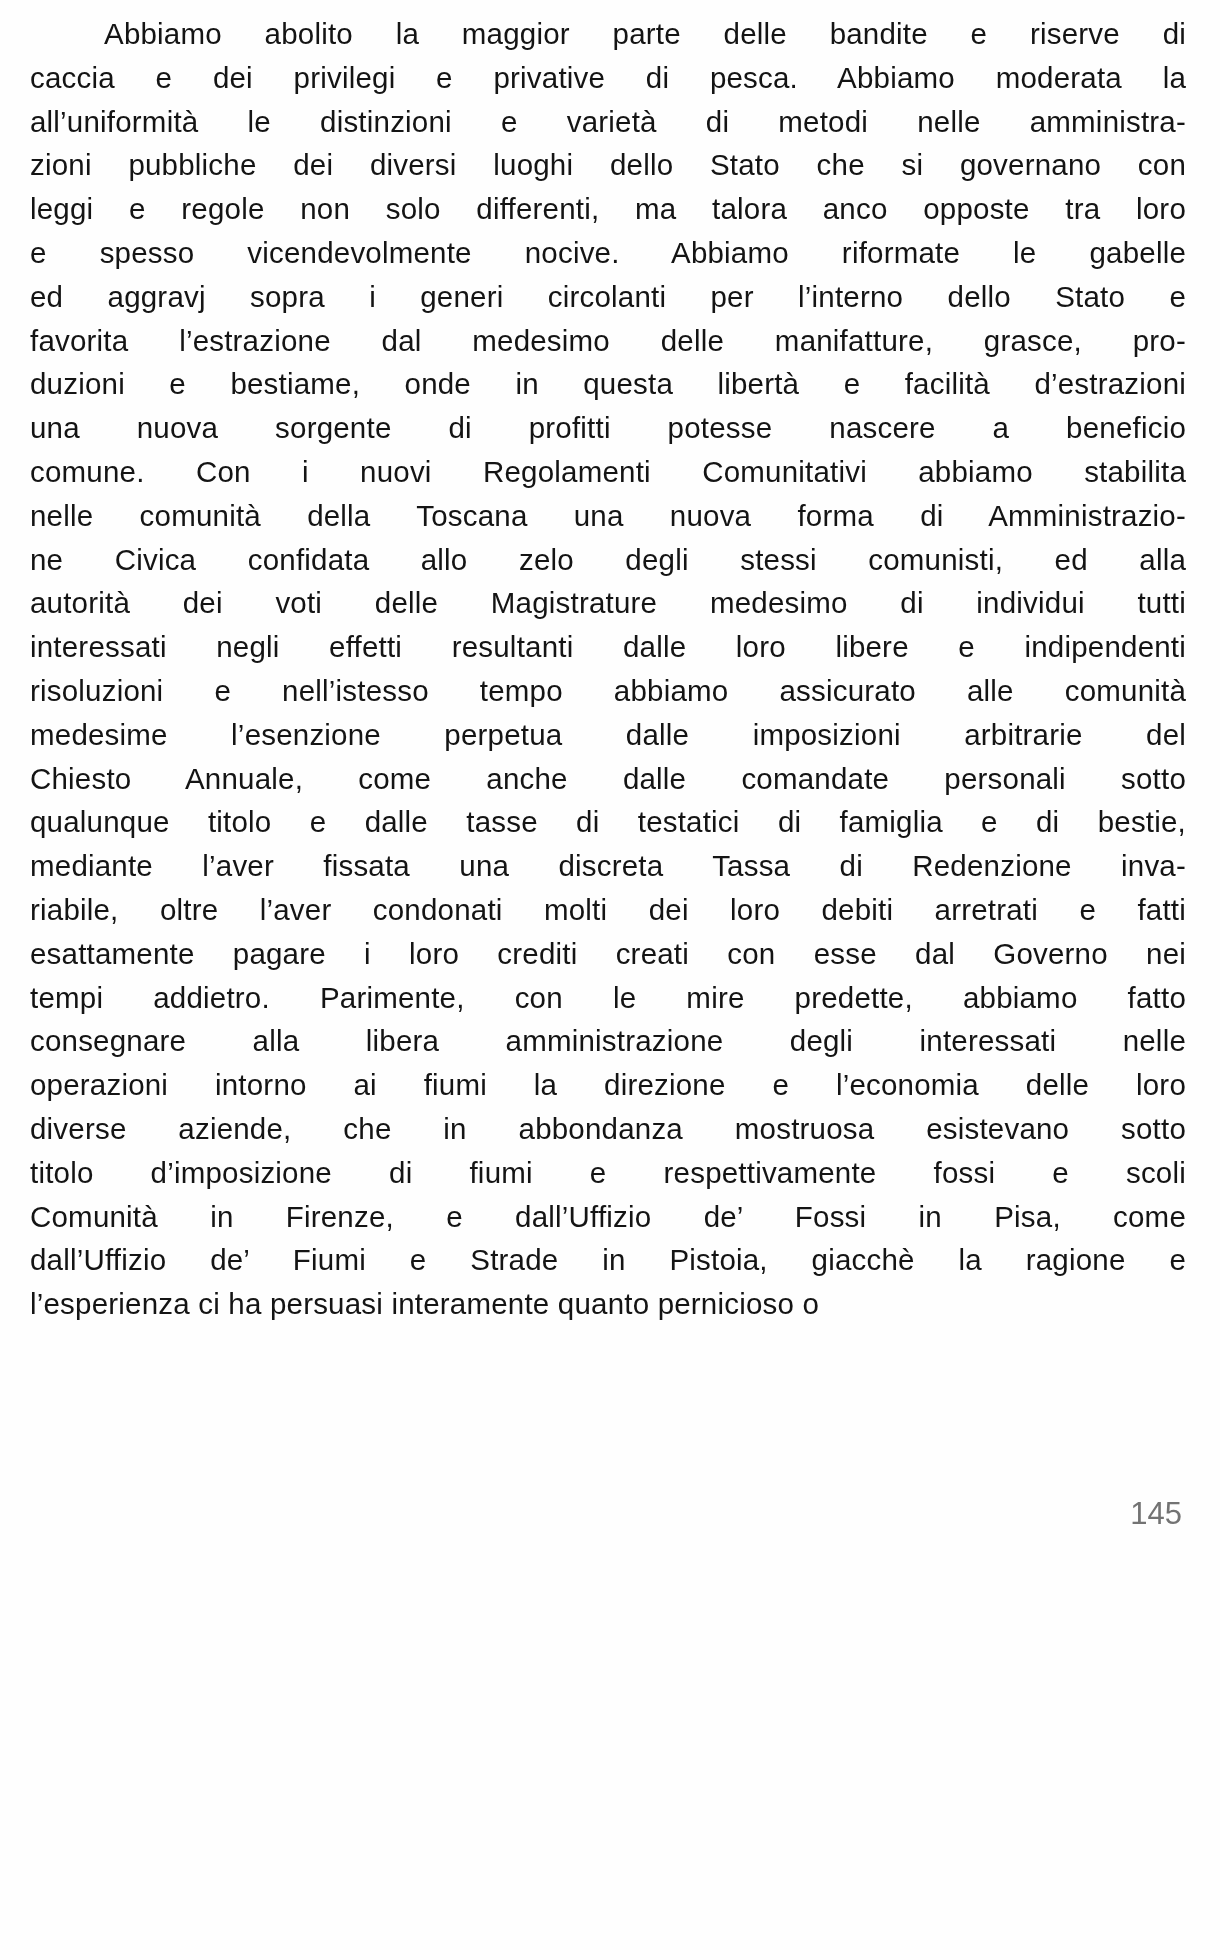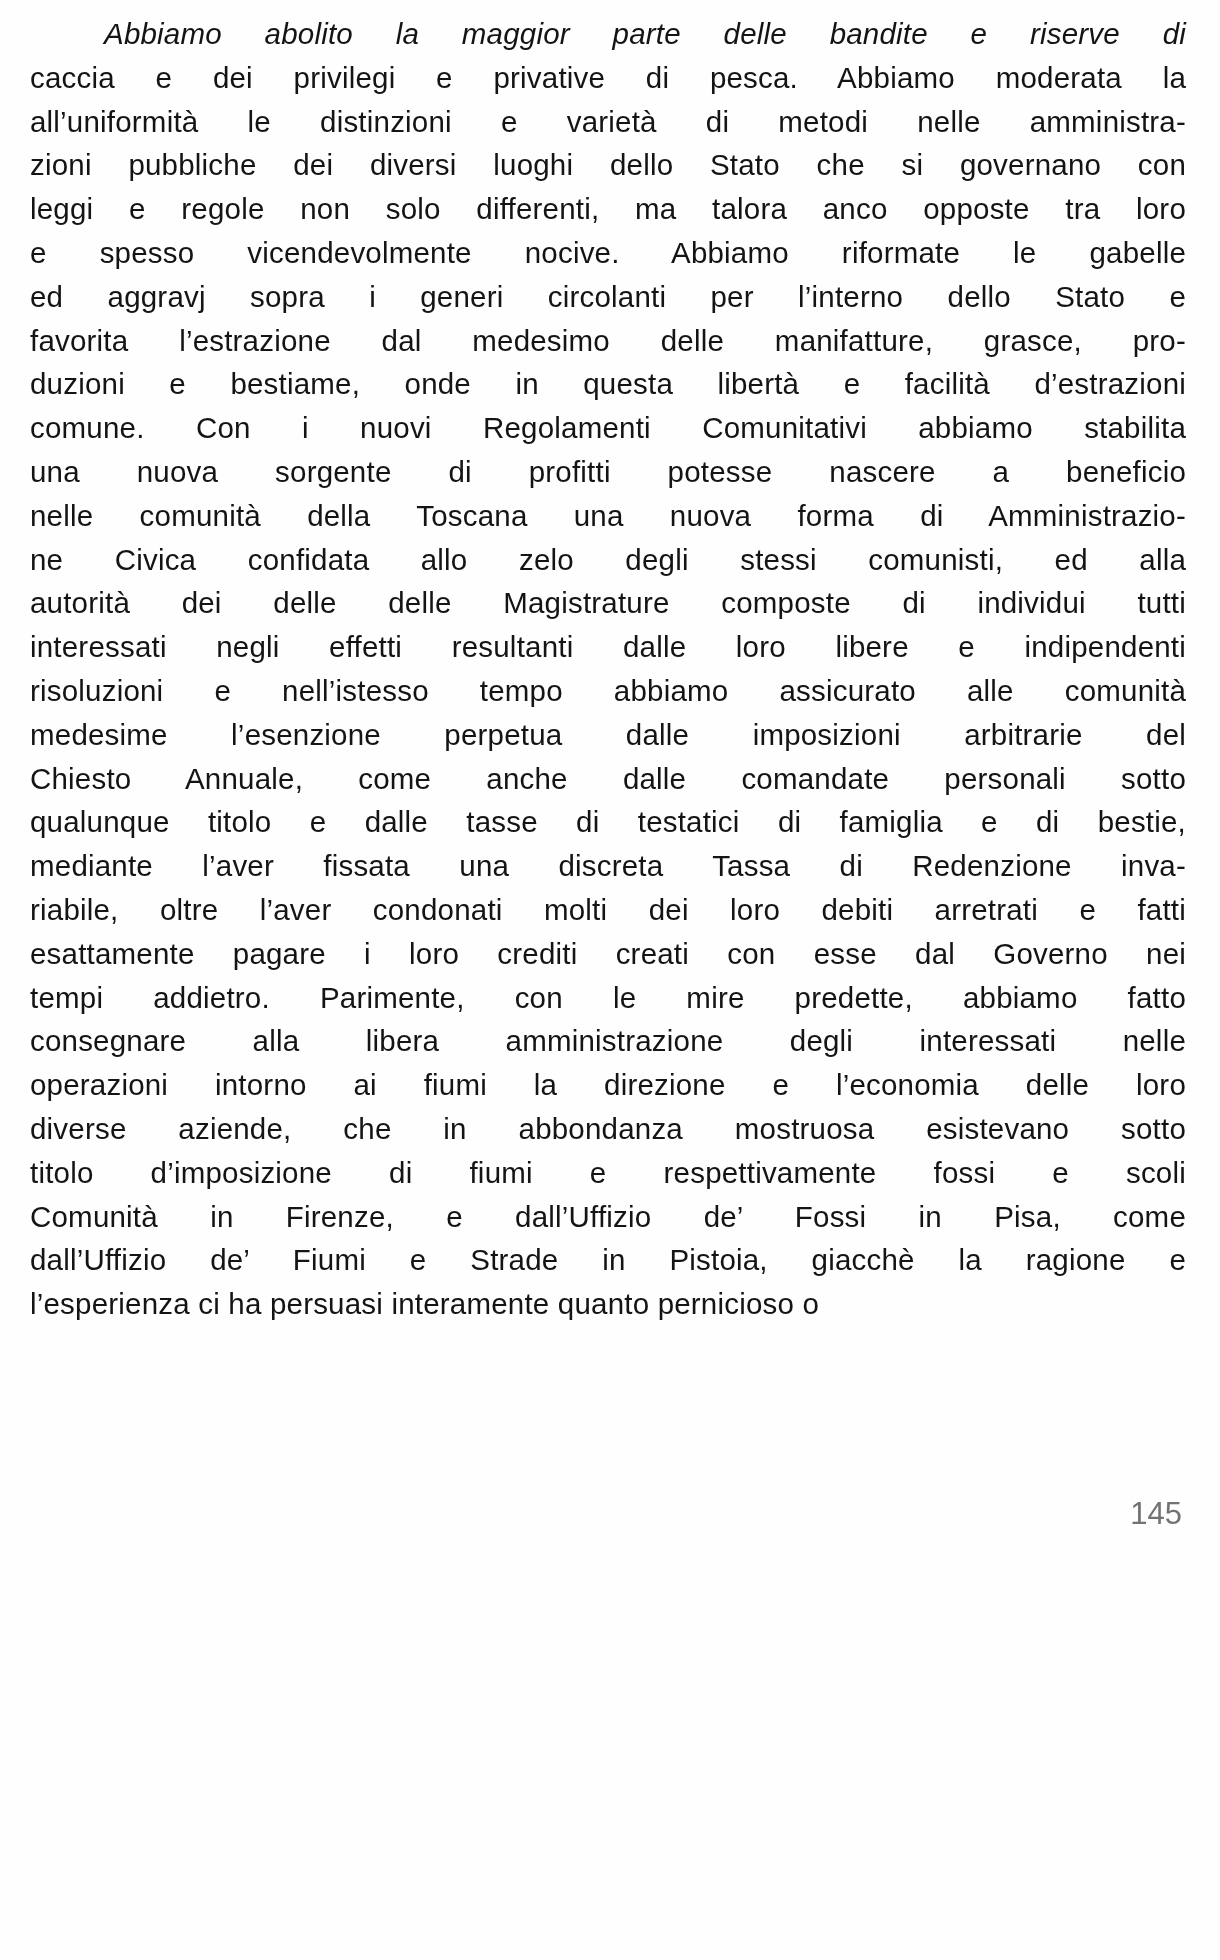--- a/index.html
+++ b/index.html
@@ -26,21 +26,20 @@
       font-weight: 400;
       letter-spacing: 0.2px;
     }
     .line {
       text-align: justify;
       text-align-last: justify;
       white-space: normal;
     }
     .line.first {
       text-indent: 74px;
-      font-style: italic;
     }
     .line.last {
       text-align-last: left;
     }
     .page-number {
       position: absolute;
       top: 1496px;
       right: 38px;
       font-size: 31px;
       color: #737373;
@@ -53,25 +52,25 @@
   <div class="text-block">
       <div class="line first">Abbiamo abolito la maggior parte delle bandite e riserve di</div>
       <div class="line">caccia e dei privilegi e privative di pesca. Abbiamo moderata la</div>
       <div class="line">all’uniformità le distinzioni e varietà di metodi nelle amministra-</div>
       <div class="line">zioni pubbliche dei diversi luoghi dello Stato che si governano con</div>
       <div class="line">leggi e regole non solo differenti, ma talora anco opposte tra loro</div>
       <div class="line">e spesso vicendevolmente nocive. Abbiamo riformate le gabelle</div>
       <div class="line">ed aggravj sopra i generi circolanti per l’interno dello Stato e</div>
       <div class="line">favorita l’estrazione dal medesimo delle manifatture, grasce, pro-</div>
       <div class="line">duzioni e bestiame, onde in questa libertà e facilità d’estrazioni</div>
+      <div class="line">una nuova sorgente di profitti potesse nascere a beneficio</div>
       <div class="line">comune. Con i nuovi Regolamenti Comunitativi abbiamo stabilita</div>
-      <div class="line">una nuova sorgente di profitti potesse nascere a beneficio</div>
       <div class="line">nelle comunità della Toscana una nuova forma di Amministrazio-</div>
       <div class="line">ne Civica confidata allo zelo degli stessi comunisti, ed alla</div>
-      <div class="line">autorità dei delle delle Magistrature composte di individui tutti</div>
+      <div class="line">autorità dei voti delle Magistrature medesimo di individui tutti</div>
       <div class="line">interessati negli effetti resultanti dalle loro libere e indipendenti</div>
       <div class="line">risoluzioni e nell’istesso tempo abbiamo assicurato alle comunità</div>
       <div class="line">medesime l’esenzione perpetua dalle imposizioni arbitrarie del</div>
       <div class="line">Chiesto Annuale, come anche dalle comandate personali sotto</div>
       <div class="line">qualunque titolo e dalle tasse di testatici di famiglia e di bestie,</div>
       <div class="line">mediante l’aver fissata una discreta Tassa di Redenzione inva-</div>
       <div class="line">riabile, oltre l’aver condonati molti dei loro debiti arretrati e fatti</div>
       <div class="line">esattamente pagare i loro crediti creati con esse dal Governo nei</div>
       <div class="line">tempi addietro. Parimente, con le mire predette, abbiamo fatto</div>
       <div class="line">consegnare alla libera amministrazione degli interessati nelle</div>

